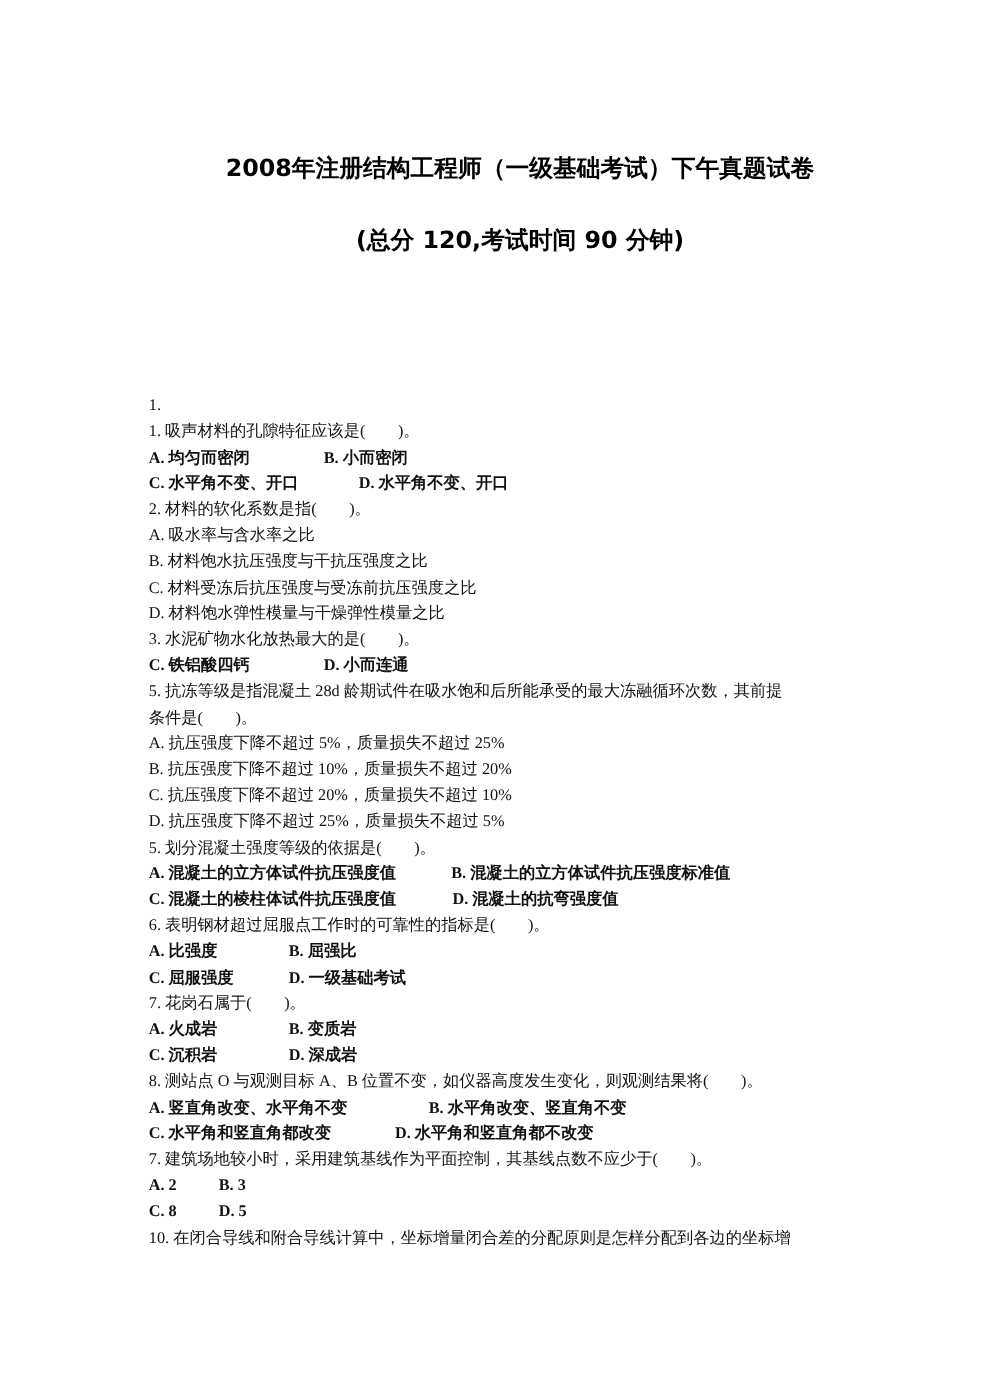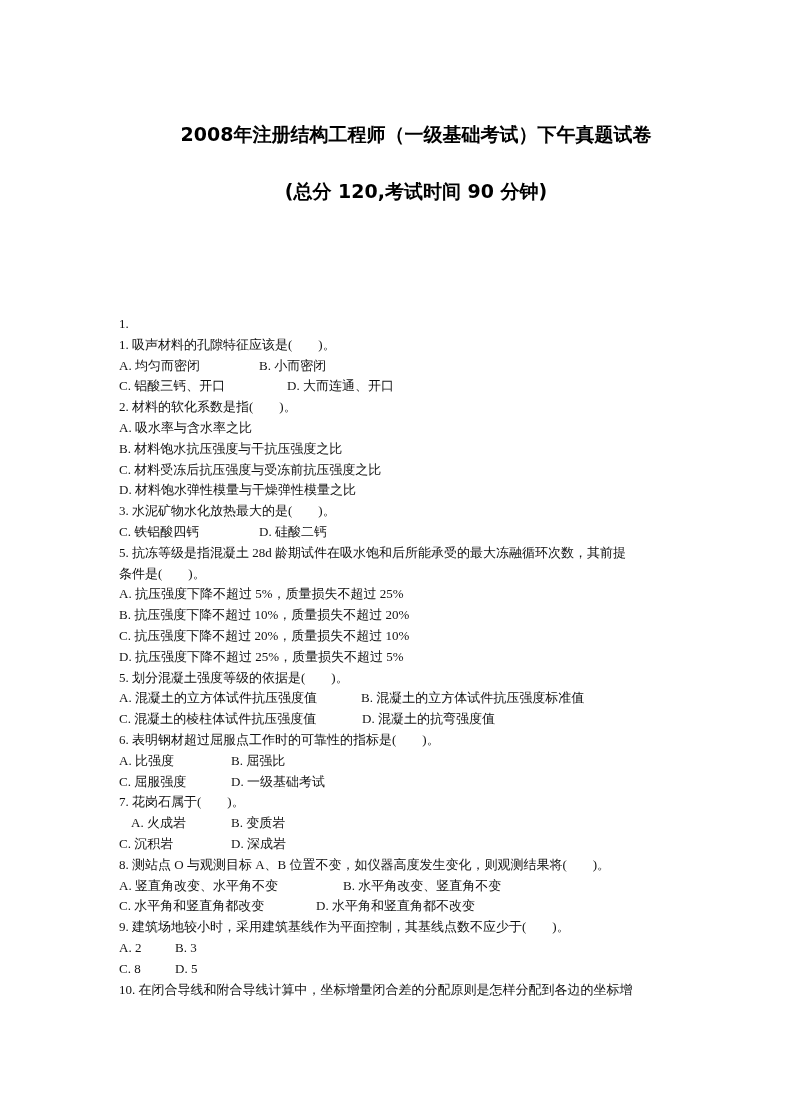--- a/index.html
+++ b/index.html
@@ -49,54 +49,55 @@
     }
     .line {
       position: relative;
       height: 20.8px;
       white-space: nowrap;
     }
     .opt {
       position: absolute;
       top: 0;
       white-space: nowrap;
+      font-weight: bold;
     }
   </style>
 </head>
 <body>
 
 <div class="page">
 
   <div class="title title-main">2008年注册结构工程师（一级基础考试）下午真题试卷</div>
   <div class="title title-sub">(总分 120,考试时间 90 分钟)</div>
 
   <div class="body-text">
 
     <div class="line">1.</div>
 
     <div class="line">1. 吸声材料的孔隙特征应该是(　　)。</div>
     <div class="line">
       <span class="opt" style="left:0">A. 均匀而密闭</span>
       <span class="opt" style="left:140px">B. 小而密闭</span>
     </div>
     <div class="line">
-      <span class="opt" style="left:0">C. 铝酸三钙、开口</span>
-      <span class="opt" style="left:168px">D. 大而连通、开口</span>
+      <span class="opt" style="left:0">C. 水平角不变、开口</span>
+      <span class="opt" style="left:168px">D. 水平角不变、开口</span>
     </div>
 
     <div class="line">2. 材料的软化系数是指(　　)。</div>
     <div class="line">A. 吸水率与含水率之比</div>
     <div class="line">B. 材料饱水抗压强度与干抗压强度之比</div>
     <div class="line">C. 材料受冻后抗压强度与受冻前抗压强度之比</div>
     <div class="line">D. 材料饱水弹性模量与干燥弹性模量之比</div>
 
     <div class="line">3. 水泥矿物水化放热最大的是(　　)。</div>
     <div class="line">
       <span class="opt" style="left:0">C. 铁铝酸四钙</span>
-      <span class="opt" style="left:140px">D. 硅酸二钙</span>
+      <span class="opt" style="left:140px">D. 小而连通</span>
     </div>
 
     <div class="line">5. 抗冻等级是指混凝土 28d 龄期试件在吸水饱和后所能承受的最大冻融循环次数，其前提</div>
     <div class="line">条件是(　　)。</div>
     <div class="line">A. 抗压强度下降不超过 5%，质量损失不超过 25%</div>
     <div class="line">B. 抗压强度下降不超过 10%，质量损失不超过 20%</div>
     <div class="line">C. 抗压强度下降不超过 20%，质量损失不超过 10%</div>
     <div class="line">D. 抗压强度下降不超过 25%，质量损失不超过 5%</div>
 
     <div class="line">5. 划分混凝土强度等级的依据是(　　)。</div>
@@ -114,39 +115,39 @@
       <span class="opt" style="left:0">A. 比强度</span>
       <span class="opt" style="left:112px">B. 屈强比</span>
     </div>
     <div class="line">
       <span class="opt" style="left:0">C. 屈服强度</span>
       <span class="opt" style="left:112px">D. 一级基础考试</span>
     </div>
 
     <div class="line">7. 花岗石属于(　　)。</div>
     <div class="line">
-      <span class="opt" style="left:12px">A. 火成岩</span>
+      <span class="opt" style="left:0">A. 火成岩</span>
       <span class="opt" style="left:112px">B. 变质岩</span>
     </div>
     <div class="line">
       <span class="opt" style="left:0">C. 沉积岩</span>
       <span class="opt" style="left:112px">D. 深成岩</span>
     </div>
 
     <div class="line">8. 测站点 O 与观测目标 A、B 位置不变，如仪器高度发生变化，则观测结果将(　　)。</div>
     <div class="line">
       <span class="opt" style="left:0">A. 竖直角改变、水平角不变</span>
       <span class="opt" style="left:224px">B. 水平角改变、竖直角不变</span>
     </div>
     <div class="line">
       <span class="opt" style="left:0">C. 水平角和竖直角都改变</span>
       <span class="opt" style="left:197px">D. 水平角和竖直角都不改变</span>
     </div>
 
-    <div class="line">9. 建筑场地较小时，采用建筑基线作为平面控制，其基线点数不应少于(　　)。</div>
+    <div class="line">7. 建筑场地较小时，采用建筑基线作为平面控制，其基线点数不应少于(　　)。</div>
     <div class="line">
       <span class="opt" style="left:0">A. 2</span>
       <span class="opt" style="left:56px">B. 3</span>
     </div>
     <div class="line">
       <span class="opt" style="left:0">C. 8</span>
       <span class="opt" style="left:56px">D. 5</span>
     </div>
 
     <div class="line">10. 在闭合导线和附合导线计算中，坐标增量闭合差的分配原则是怎样分配到各边的坐标增</div>

